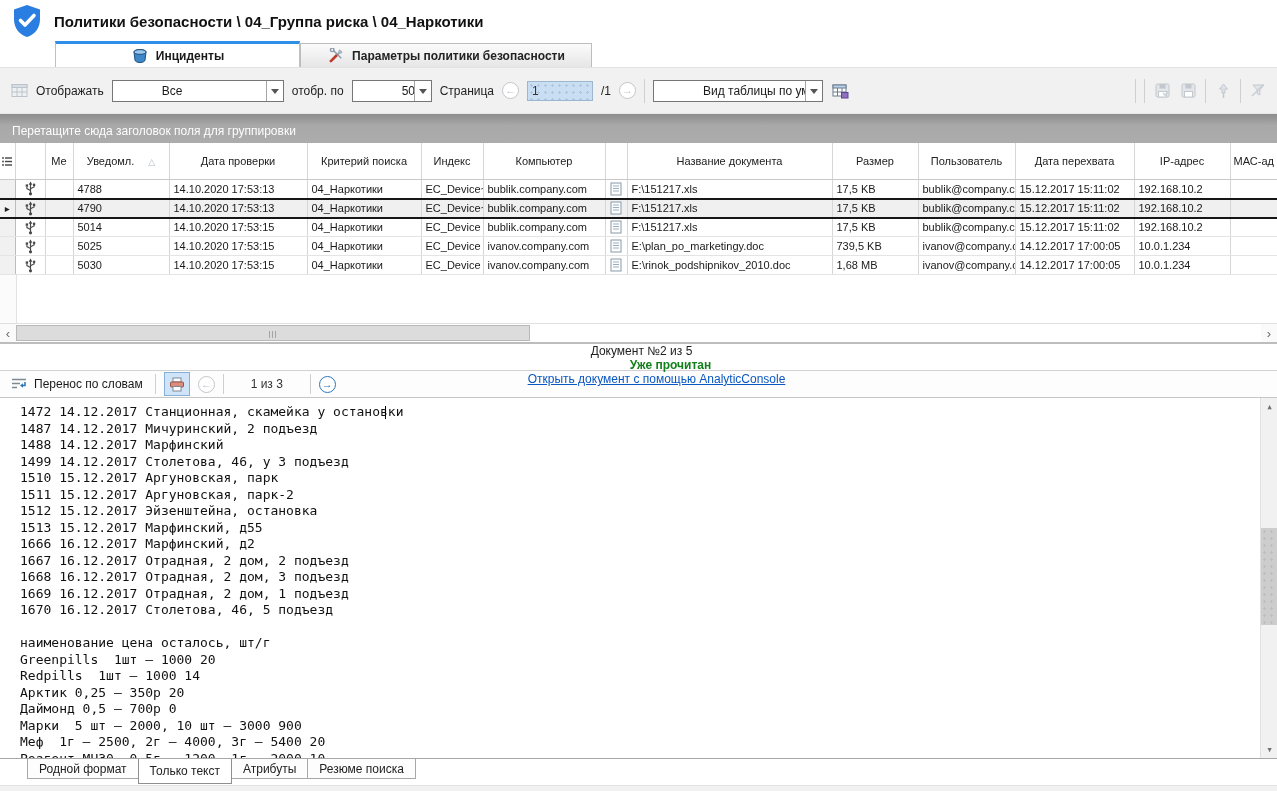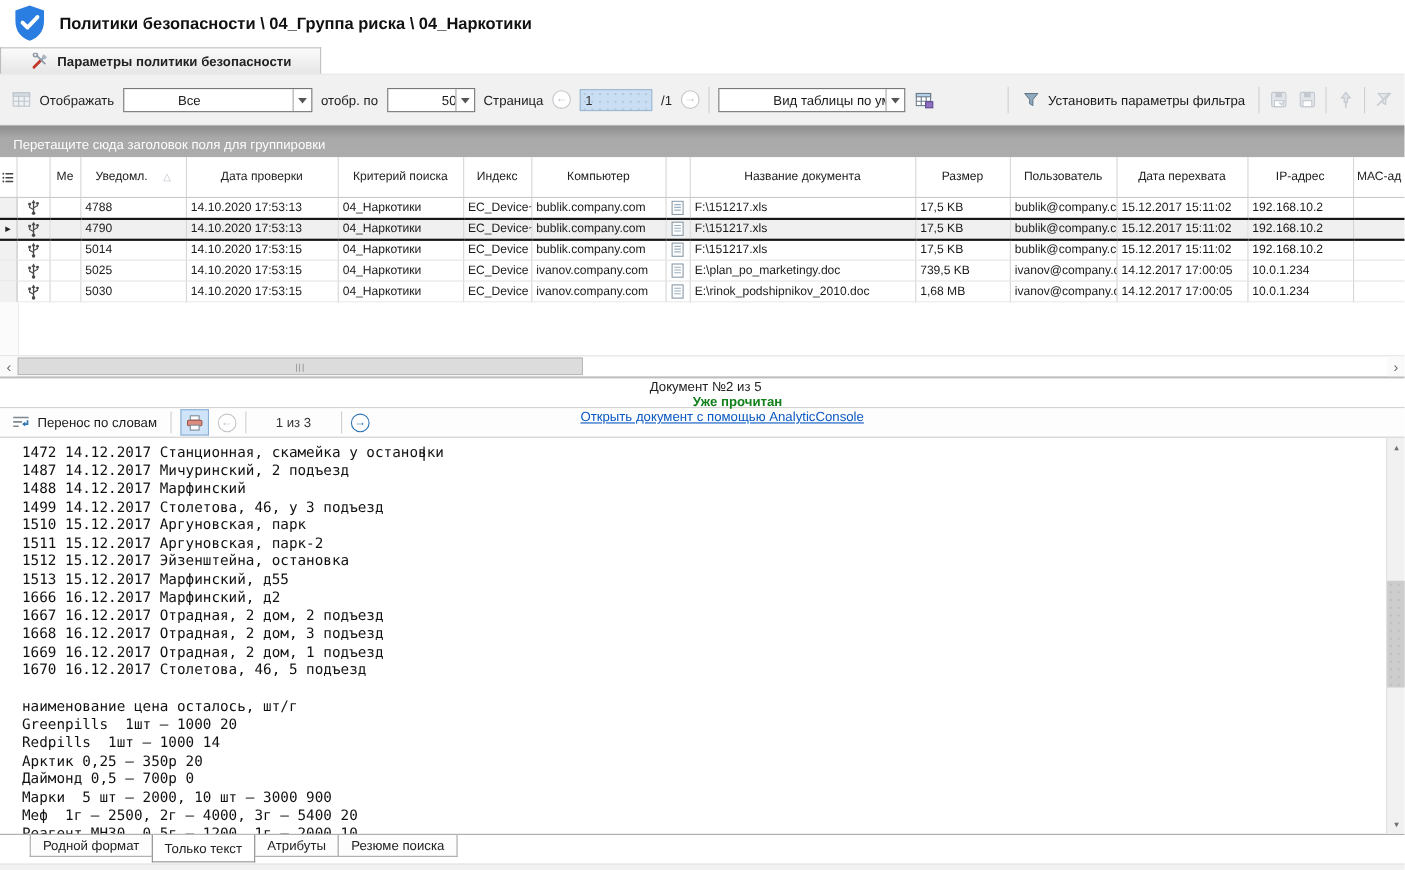--- a/index.html
+++ b/index.html
@@ -82,20 +82,29 @@
   <span class="icon16" style="width:34px;height:34px">
     <svg width="32" height="34" viewBox="0 0 32 34">
       <path d="M16 1 L29 5.5 V15 C29 24.5 23.5 30.5 16 33 C8.5 30.5 3 24.5 3 15 V5.5 Z" fill="#2a7de1"></path>
       <path d="M9.5 16.5 L14 21 L23 11.5" fill="none" stroke="#fff" stroke-width="3.6" stroke-linecap="round" stroke-linejoin="round"></path>
     </svg>
   </span>
   <h1>Политики безопасности \ 04_Группа риска \ 04_Наркотики</h1>
 </div>
 
 <div class="tabstrip">
+  <div class="tab active">
+    <span class="icon16">
+      <svg width="16" height="14" viewBox="0 0 16 14">
+        <path d="M2 3 C2 1.6 4.7 .5 8 .5 C11.3 .5 14 1.6 14 3 L13 11 C13 12.4 10.8 13.5 8 13.5 C5.2 13.5 3 12.4 3 11 Z" fill="#3f87c9" stroke="#1d4e7d"></path>
+        <ellipse cx="8" cy="3" rx="6" ry="2.4" fill="#9cc6ea" stroke="#1d4e7d"></ellipse>
+      </svg>
+    </span>
+    <span>Инциденты</span>
+  </div>
   <div class="tab inactive">
     <span class="icon16">
       <svg width="15" height="15" viewBox="0 0 16 16">
         <path d="M2 14 L8.5 7.5" stroke="#c0392b" stroke-width="2.8" stroke-linecap="round"></path>
         <path d="M8.5 7.5 L12.5 3.5" stroke="#97a4b1" stroke-width="2"></path>
         <path d="M11.6 1.4 L14.6 4.4 L12.6 6.4 L9.6 3.4 Z" fill="#aab6c2"></path>
         <path d="M4.5 2.5 L13 11" stroke="#8d99a6" stroke-width="1.6"></path>
         <circle cx="3.4" cy="2" r="1.9" fill="none" stroke="#8d99a6" stroke-width="1.5"></circle>
       </svg>
     </span>
@@ -138,28 +147,20 @@
       <rect x="1" y="2" width="13" height="11" fill="#fff" stroke="#6b7c8d"></rect>
       <rect x="1" y="2" width="13" height="3" fill="#b9d2ea" stroke="#6b7c8d"></rect>
       <line x1="5.5" y1="5" x2="5.5" y2="13" stroke="#6b7c8d"></line>
         <line x1="10" y1="5" x2="10" y2="13" stroke="#6b7c8d"></line>
       <line x1="1" y1="9" x2="14" y2="9" stroke="#6b7c8d"></line>
       <rect x="9.5" y="9.5" width="6.5" height="5.5" fill="#8f6fc0" stroke="#5d4492"></rect>
     </svg>
   </span>
   <div class="tb-right">
     <span class="vsep"></span>
-    <div class="tb-btn">
-      <span class="icon16">
-        <svg width="15" height="15" viewBox="0 0 15 15">
-          <path d="M1.5 2 H13.5 L9 7.5 V13 L6 11.3 V7.5 Z" fill="#90a9bc" stroke="#5c7385" stroke-width=".9"></path>
-        </svg>
-      </span>
-      <span>Установить параметры фильтра</span>
-    </div>
     <span class="vsep"></span>
     <span class="icon16">
       <svg width="17" height="17" viewBox="0 0 17 17">
         <rect x="2" y="2" width="13" height="13" rx="1.5" fill="#e2e6ea" stroke="#c2c8ce"></rect>
         <rect x="5.5" y="2" width="6" height="4.5" fill="#c2c8ce"></rect>
         <rect x="4.5" y="9.5" width="8" height="5.5" fill="#fff" stroke="#c2c8ce"></rect>
         <path d="M9 11 l2 2 l3.4 -3.6" fill="none" stroke="#cdd3d9" stroke-width="1.6"></path>
       </svg>
     </span>
     <span class="icon16">

